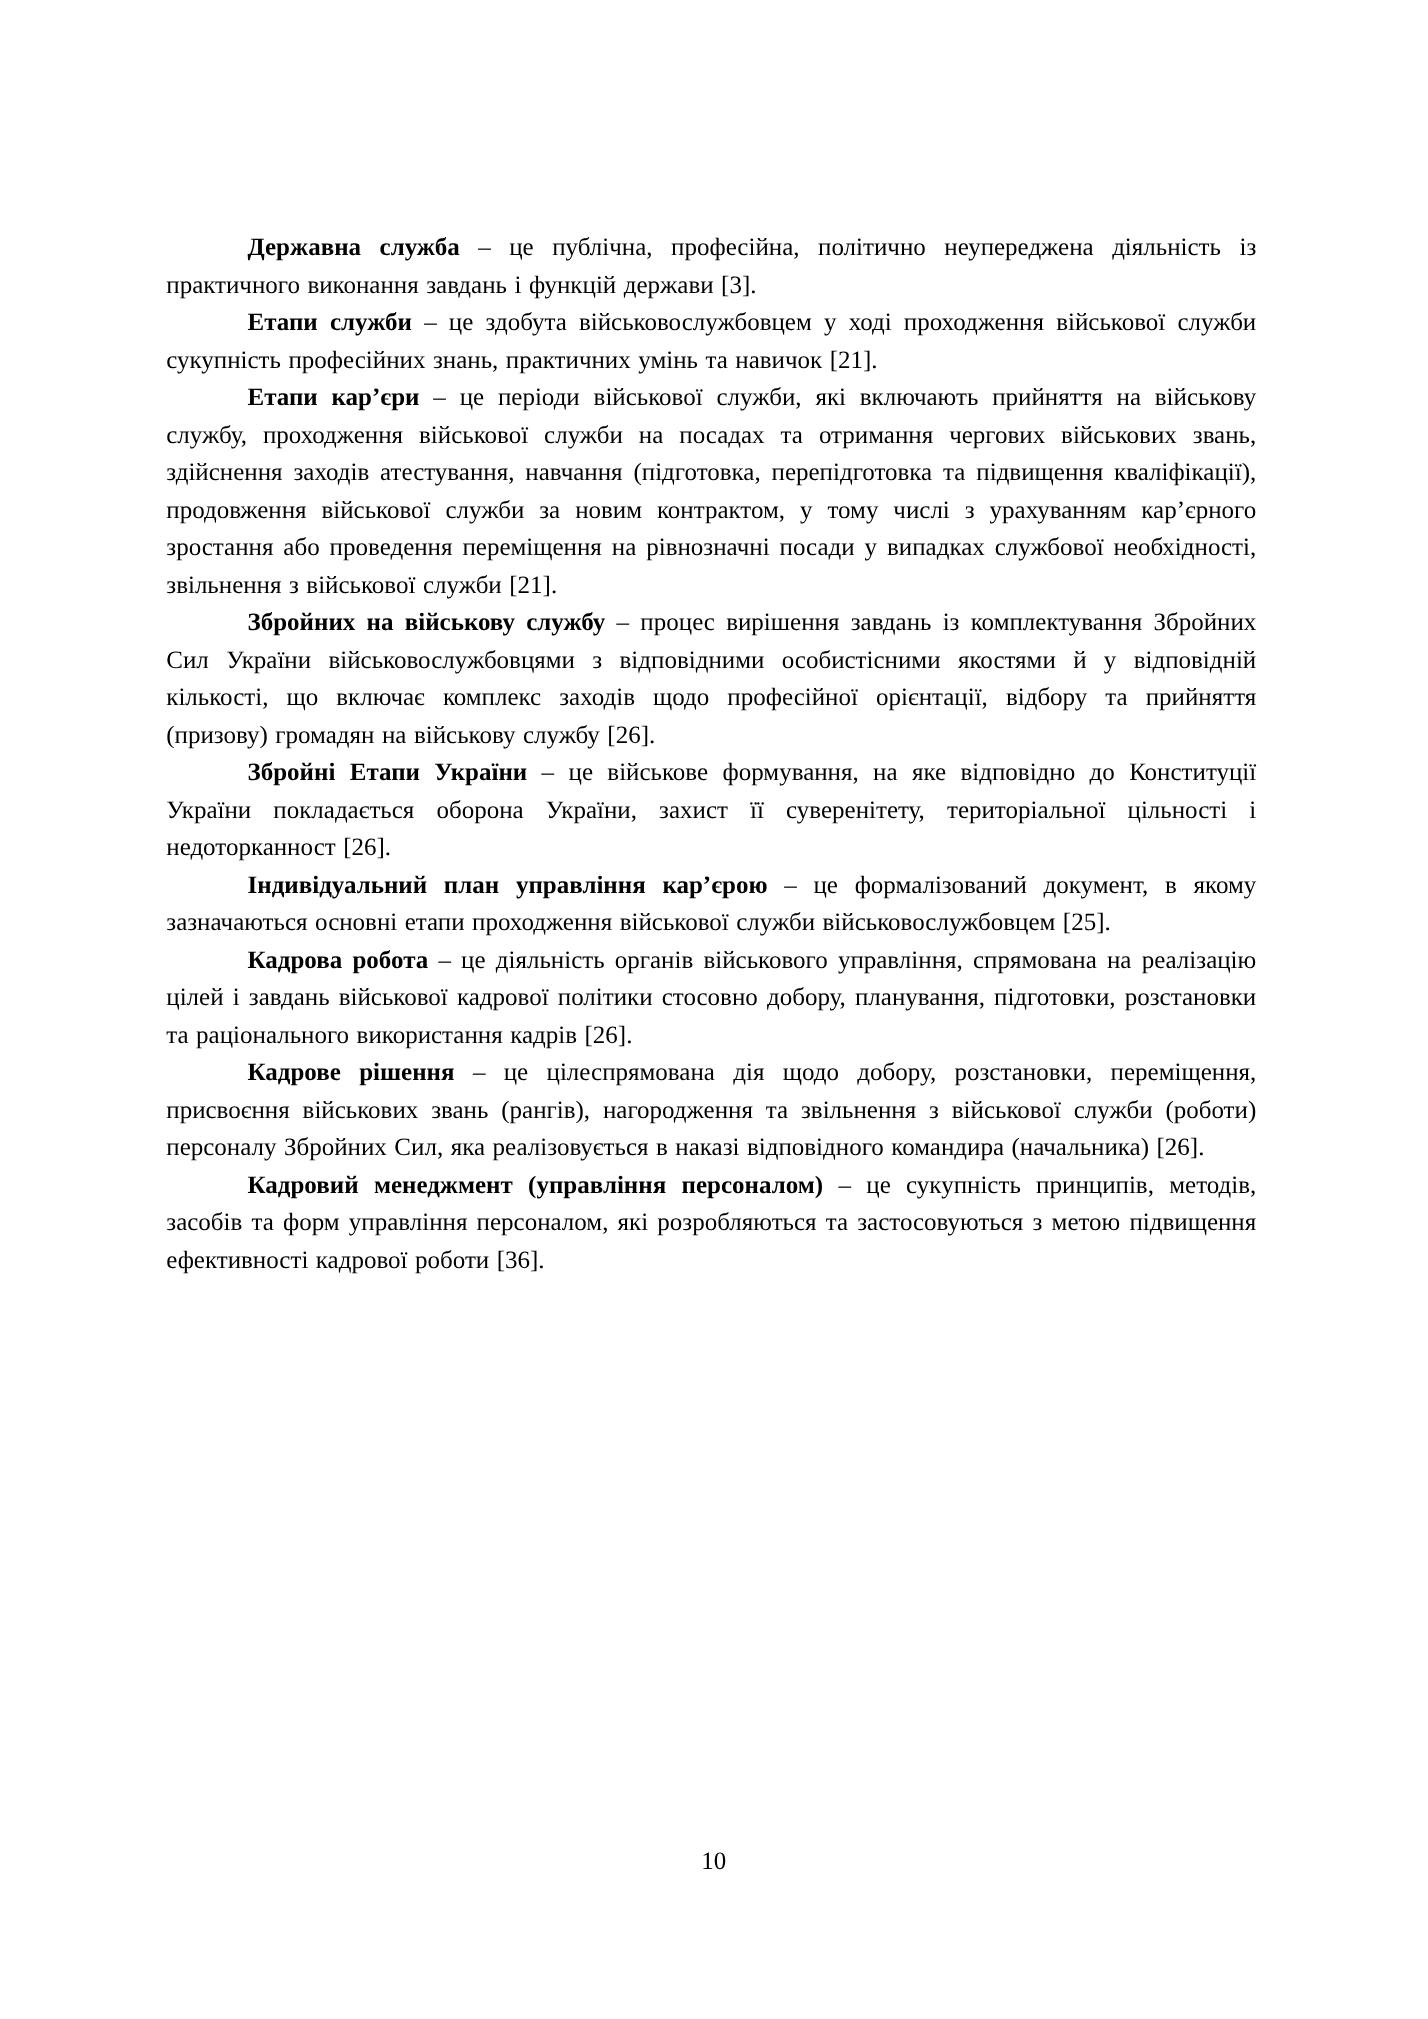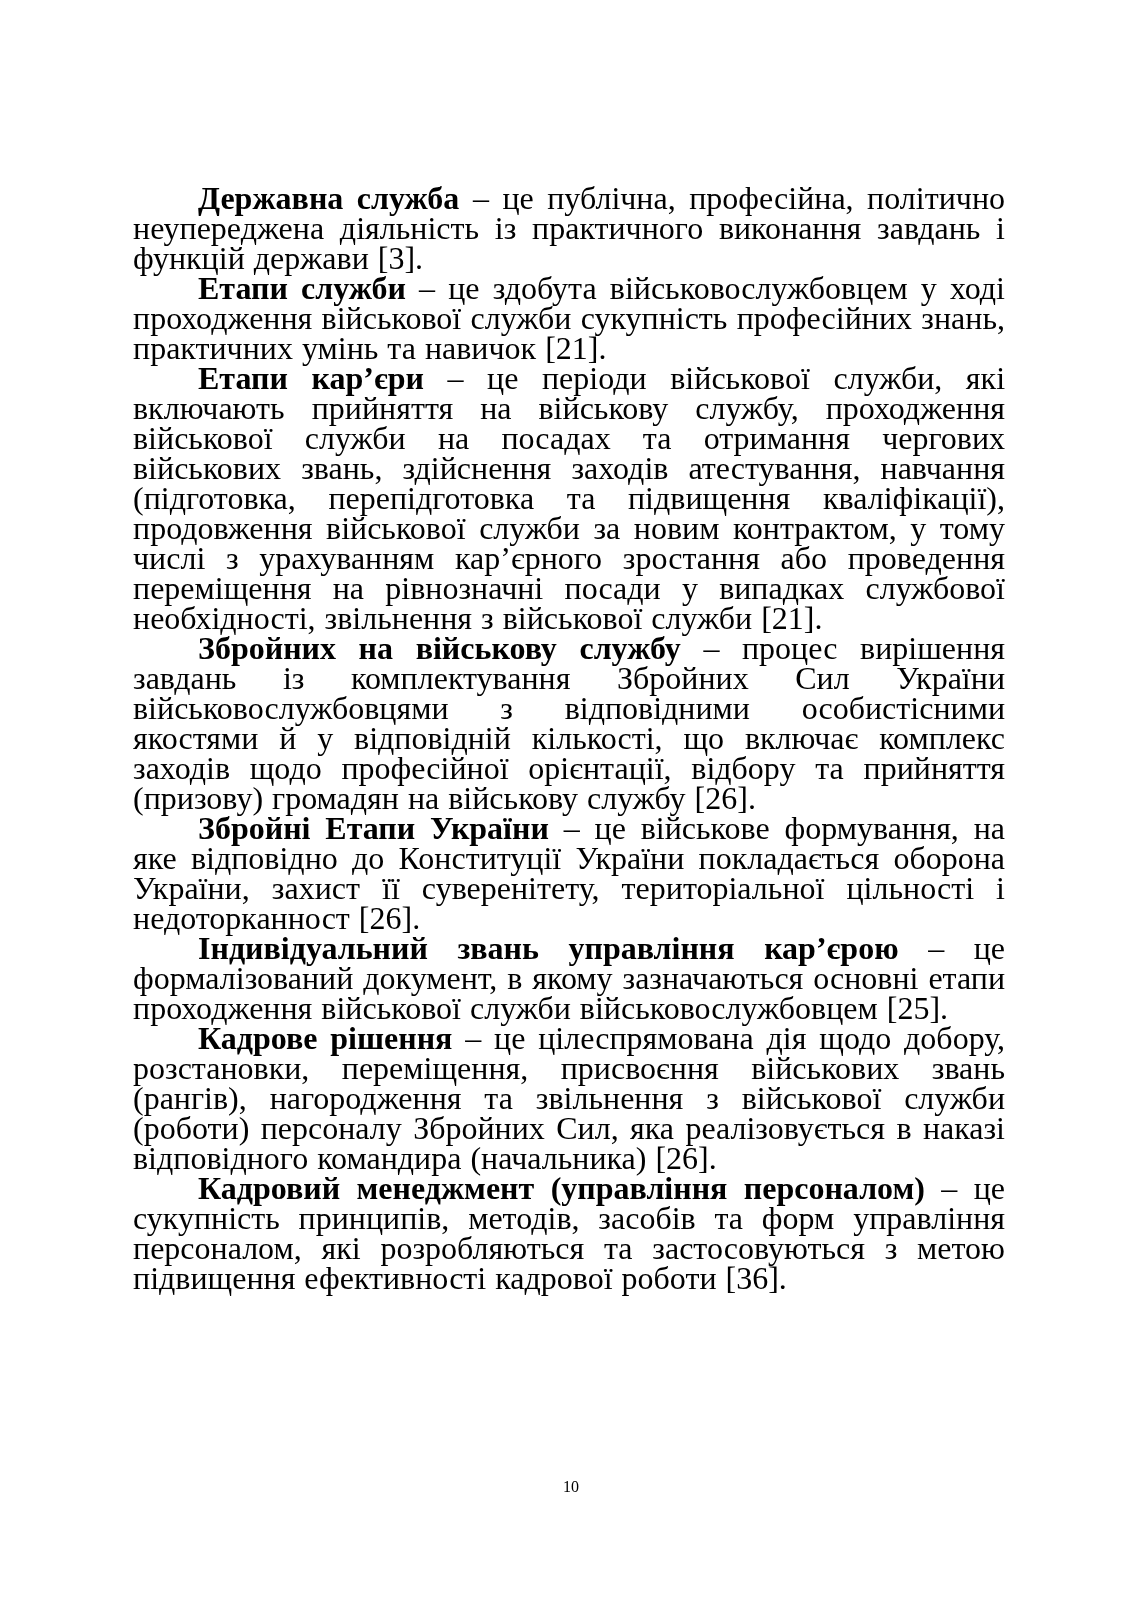--- a/index.html
+++ b/index.html
@@ -16,55 +16,56 @@
     color: #000000;
     font-family: "Liberation Serif", serif;
     box-sizing: border-box;
     padding: 183px 137px 0 133px;
     overflow: hidden;
   }
   .content p {
     margin: 0;
     text-align: justify;
     text-indent: 65px;
-    font-size: 32px;
+    font-size: 20px;
     line-height: 30px;
     word-spacing: 1px;
   }
   .content p b {
     font-weight: bold;
   }
   .page-number {
     position: absolute;
     left: 0;
     right: 0;
     top: 1478px;
     text-align: center;
-    font-size: 16px;
+    font-size: 20px;
     font-family: "Liberation Serif", serif;
   }
 </style>
 </head>
 <body>
 
 <div class="page">
   <div class="content">
 
     <p><b>Державна служба</b> <span>– це публічна, професійна, політично неупереджена діяльність із практичного виконання завдань і функцій держави [3].</span></p>
 
     <p><b>Етапи служби</b> <span>– це здобута військовослужбовцем у ході проходження військової служби сукупність професійних знань, практичних умінь та навичок [21].</span></p>
 
     <p><b>Етапи кар’єри</b> <span>– це періоди військової служби, які включають прийняття на військову службу, проходження військової служби на посадах та отримання чергових військових звань, здійснення заходів атестування, навчання (підготовка, перепідготовка та підвищення кваліфікації), продовження військової служби за новим контрактом, у тому числі з урахуванням кар’єрного зростання або проведення переміщення на рівнозначні посади у випадках службової необхідності, звільнення з військової служби [21].</span></p>
 
     <p><b>Збройних на військову службу</b> <span>– процес вирішення завдань із комплектування Збройних Сил України військовослужбовцями з відповідними особистісними якостями й у відповідній кількості, що включає комплекс заходів щодо професійної орієнтації, відбору та прийняття (призову) громадян на військову службу [26].</span></p>
 
     <p><b>Збройні Етапи України</b> <span>– це військове формування, на яке відповідно до Конституції України покладається оборона України, захист її суверенітету, територіальної цільності і недоторканност [26].</span></p>
 
-    <p><b>Індивідуальний звань управління кар’єрою</b> <span>– це формалізований документ, в якому зазначаються основні етапи проходження військової служби військовослужбовцем [25].</span></p>
+    <p><b>Індивідуальний план управління кар’єрою</b> <span>– це формалізований документ, в якому зазначаються основні етапи проходження військової служби військовослужбовцем [25].</span></p>
 
+    <p><b>Кадрова робота</b> <span>– це діяльність органів військового управління, спрямована на реалізацію цілей і завдань військової кадрової політики стосовно добору, планування, підготовки, розстановки та раціонального використання кадрів [26].</span></p>
 
     <p><b>Кадрове рішення</b> <span>– це цілеспрямована дія щодо добору, розстановки, переміщення, присвоєння військових звань (рангів), нагородження та звільнення з військової служби (роботи) персоналу Збройних Сил, яка реалізовується в наказі відповідного командира (начальника) [26].</span></p>
 
     <p><b>Кадровий менеджмент (управління персоналом)</b> <span>– це сукупність принципів, методів, засобів та форм управління персоналом, які розробляються та застосовуються з метою підвищення ефективності кадрової роботи [36].</span></p>
 
 
 
   </div>
 
   <div class="page-number">10</div>

